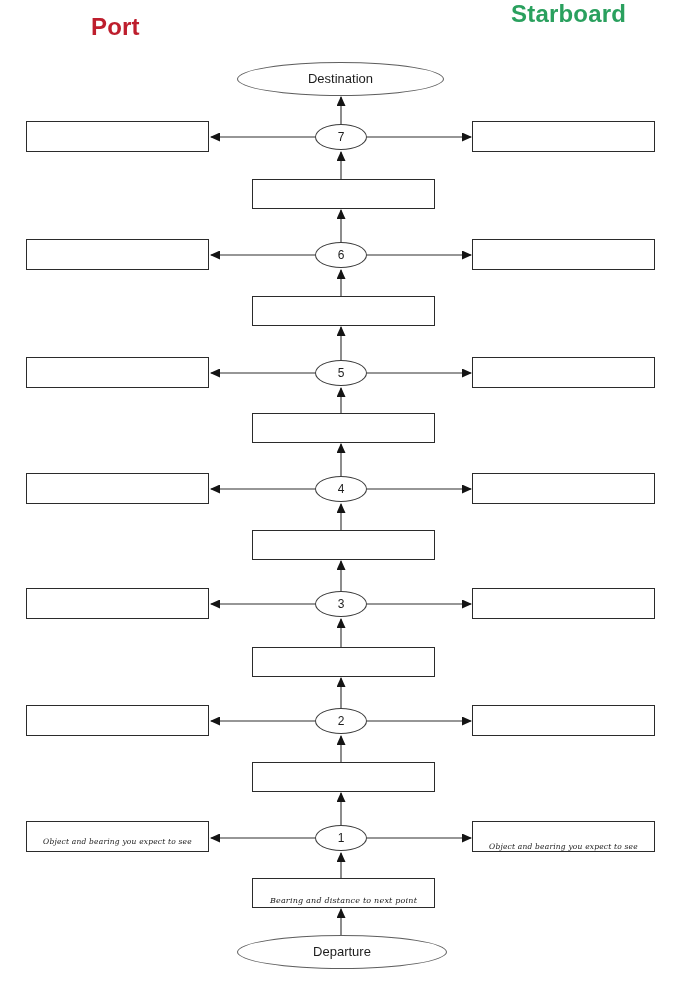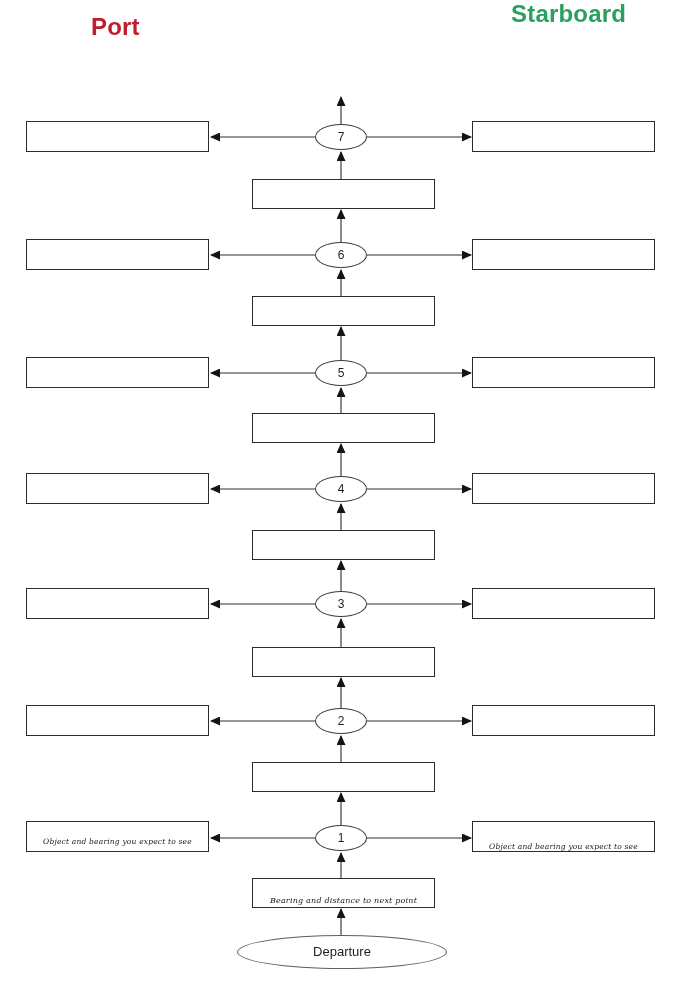--- a/index.html
+++ b/index.html
@@ -118,20 +118,21 @@
       <line x1="315" y1="721" x2="211" y2="721" marker-end="url(#ah)"></line>
       <line x1="367" y1="721" x2="471" y2="721" marker-end="url(#ah)"></line>
       <line x1="315" y1="838" x2="211" y2="838" marker-end="url(#ah)"></line>
       <line x1="367" y1="838" x2="471" y2="838" marker-end="url(#ah)"></line>
     </g>
   </svg>
 
   <div class="abs corner-label" id="port-label">Port</div>
   <div class="abs corner-label" id="starboard-label">Starboard</div>
 
+  <div class="abs terminal-ellipse" id="destination-ellipse">Destination</div>
   <div class="abs terminal-ellipse" id="departure-ellipse">Departure</div>
 
   <div class="abs waypoint-node" style="top:124px">7</div>
   <div class="abs waypoint-node" style="top:242px">6</div>
   <div class="abs waypoint-node" style="top:360px">5</div>
   <div class="abs waypoint-node" style="top:476px">4</div>
   <div class="abs waypoint-node" style="top:591px">3</div>
   <div class="abs waypoint-node" style="top:708px">2</div>
   <div class="abs waypoint-node" style="top:825px">1</div>
 

